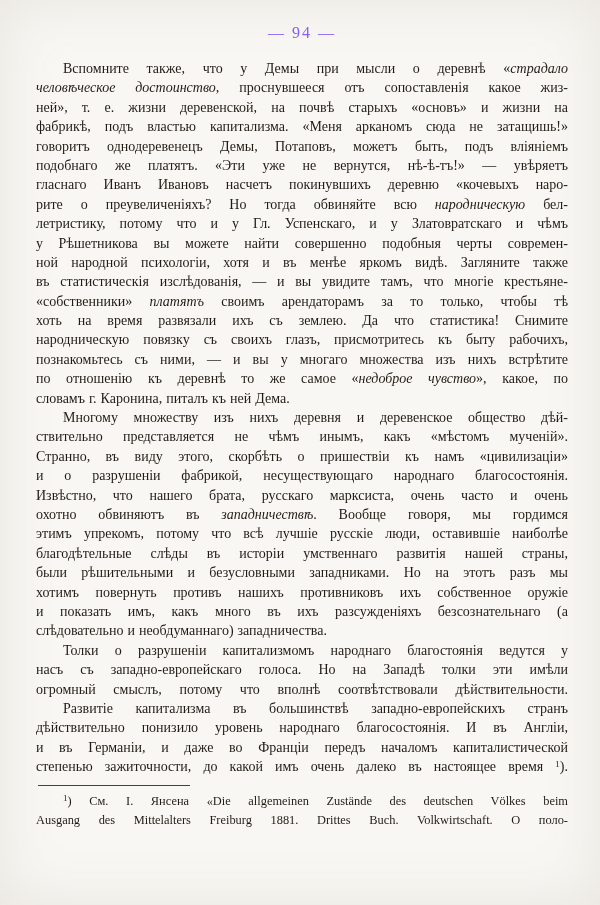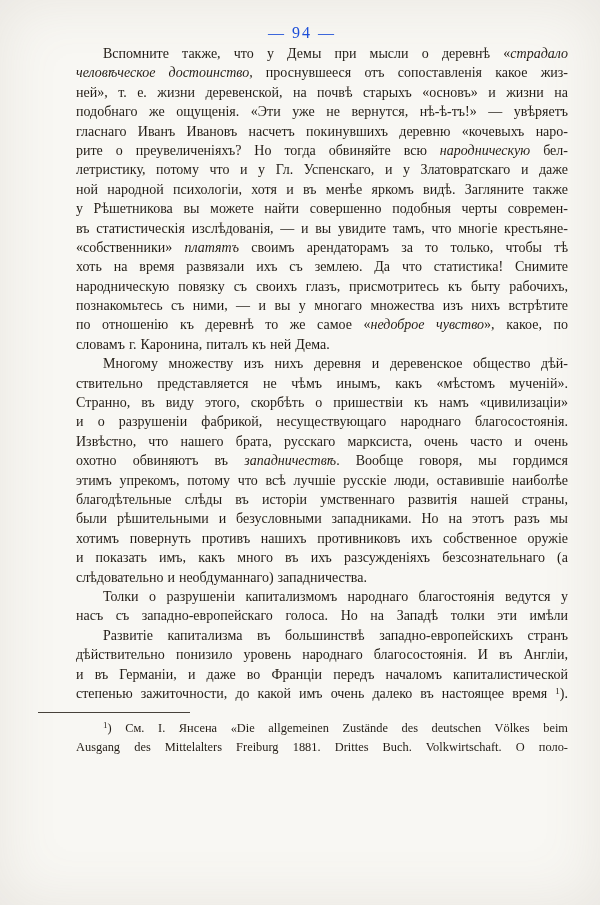--- a/index.html
+++ b/index.html
@@ -14,32 +14,31 @@
     box-sizing: border-box;
     padding: 24px 32px 0 36px;
     background: #f8f7f3;
     box-shadow: inset 0 0 60px rgba(120,110,90,0.12);
     color: #221c15;
   }
   .page-number {
     text-align: center;
     font-size: 16px;
     letter-spacing: 2px;
-    margin-bottom: 2px;
-    color: #1d4ed8;
+    margin-bottom: 17px;
+    color: #8b5cf6;
   }
   .body-text { font-size: 14px; }
   .line {
     line-height: 19.4px;
     height: 19.4px;
     overflow: hidden;
     text-align: justify;
     text-align-last: justify;
     word-spacing: 0.5px;
-    margin-left: 40px;
   }
   .line.last { text-align-last: left; }
   .line.indent { padding-left: 27px; }
   .it { font-style: italic; }
   sup {
     font-size: 9px;
     line-height: 0;
     position: relative;
     top: -4px;
     vertical-align: baseline;
@@ -56,26 +55,28 @@
 </head>
 <body>
 
 <div class="page">
   <div class="page-number">— 94 —</div>
   <div class="body-text">
       <div class="para">
         <div class="line indent"><span>Вспомните также, что у Демы при мысли о деревнѣ «</span><span class="it">страдало</span></div>
         <div class="line"><span class="it">человѣческое достоинство,</span><span> проснувшееся отъ сопоставленія какое жиз-</span></div>
         <div class="line"><span>ней», т. е. жизни деревенской, на почвѣ старыхъ «основъ» и жизни на</span></div>
-        <div class="line"><span>подобнаго же ощущенія. «Эти уже не вернутся, нѣ-ѣ-тъ!» — увѣряетъ</span></div>
+        <div class="line"><span>фабрикѣ, подъ властью капитализма. «Меня арканомъ сюда не затащишь!»</span></div>
+        <div class="line"><span>говоритъ однодеревенецъ Демы, Потаповъ, можетъ быть, подъ вліяніемъ</span></div>
+        <div class="line"><span>подобнаго же платятъ. «Эти уже не вернутся, нѣ-ѣ-тъ!» — увѣряетъ</span></div>
         <div class="line"><span>гласнаго Иванъ Ивановъ насчетъ покинувшихъ деревню «кочевыхъ наро-</span></div>
         <div class="line"><span>рите о преувеличеніяхъ? Но тогда обвиняйте всю </span><span class="it">народническую</span><span> бел-</span></div>
-        <div class="line"><span>летристику, потому что и у Гл. Успенскаго, и у Златовратскаго и даже</span></div>
+        <div class="line"><span>летристику, потому что и у Гл. Успенскаго, и у Златовратскаго и чѣмъ</span></div>
+        <div class="line"><span>у Рѣшетникова вы можете найти совершенно подобныя черты современ-</span></div>
         <div class="line"><span>ной народной психологіи, хотя и въ менѣе яркомъ видѣ. Загляните также</span></div>
-        <div class="line"><span>у Рѣшетникова вы можете найти совершенно подобныя черты современ-</span></div>
         <div class="line"><span>въ статистическія изслѣдованія, — и вы увидите тамъ, что многіе крестьяне-</span></div>
         <div class="line"><span>«собственники» </span><span class="it">платятъ</span><span> своимъ арендаторамъ за то только, чтобы тѣ</span></div>
         <div class="line"><span>хоть на время развязали ихъ съ землею. Да что статистика! Снимите</span></div>
         <div class="line"><span>народническую повязку съ своихъ глазъ, присмотритесь къ быту рабочихъ,</span></div>
         <div class="line"><span>познакомьтесь съ ними, — и вы у многаго множества изъ нихъ встрѣтите</span></div>
         <div class="line"><span>по отношенію къ деревнѣ то же самое «</span><span class="it">недоброе чувство</span><span>», какое, по</span></div>
         <div class="line last"><span>словамъ г. Каронина, питалъ къ ней Дема.</span></div>
       </div>
       <div class="para">
         <div class="line indent"><span>Многому множеству изъ нихъ деревня и деревенское общество дѣй-</span></div>
@@ -87,20 +88,21 @@
         <div class="line"><span>этимъ упрекомъ, потому что всѣ лучшіе русскіе люди, оставившіе наиболѣе</span></div>
         <div class="line"><span>благодѣтельные слѣды въ исторіи умственнаго развитія нашей страны,</span></div>
         <div class="line"><span>были рѣшительными и безусловными западниками. Но на этотъ разъ мы</span></div>
         <div class="line"><span>хотимъ повернуть противъ нашихъ противниковъ ихъ собственное оружіе</span></div>
         <div class="line"><span>и показать имъ, какъ много въ ихъ разсужденіяхъ безсознательнаго (а</span></div>
         <div class="line last"><span>слѣдовательно и необдуманнаго) западничества.</span></div>
       </div>
       <div class="para">
         <div class="line indent"><span>Толки о разрушеніи капитализмомъ народнаго благостоянія ведутся у</span></div>
         <div class="line"><span>насъ съ западно-европейскаго голоса. Но на Западѣ толки эти имѣли</span></div>
+        <div class="line"><span>огромный смыслъ, потому что вполнѣ соотвѣтствовали дѣйствительности.</span></div>
       </div>
       <div class="para">
         <div class="line indent"><span>Развитіе капитализма въ большинствѣ западно-европейскихъ странъ</span></div>
         <div class="line"><span>дѣйствительно понизило уровень народнаго благосостоянія. И въ Англіи,</span></div>
         <div class="line"><span>и въ Германіи, и даже во Франціи передъ началомъ капиталистической</span></div>
         <div class="line"><span>степенью зажиточности, до какой имъ очень далеко въ настоящее время </span><sup>1</sup><span>).</span></div>
       </div>
     </div>
   <hr class="footnote-rule">
   <div class="footnote body-text">

